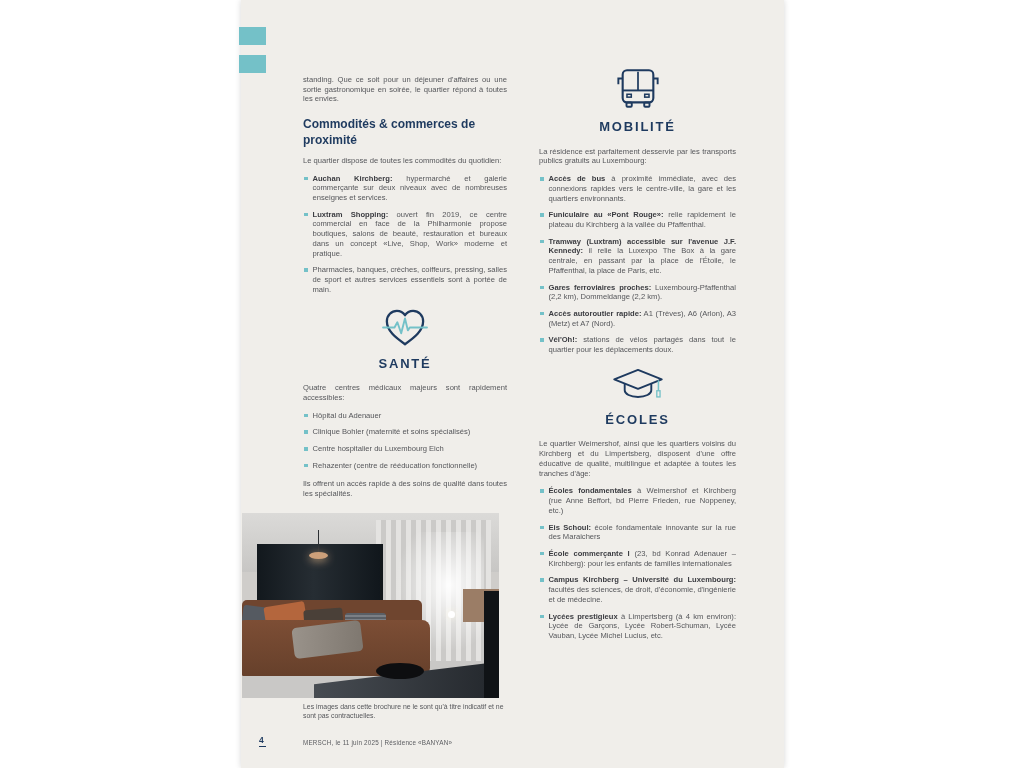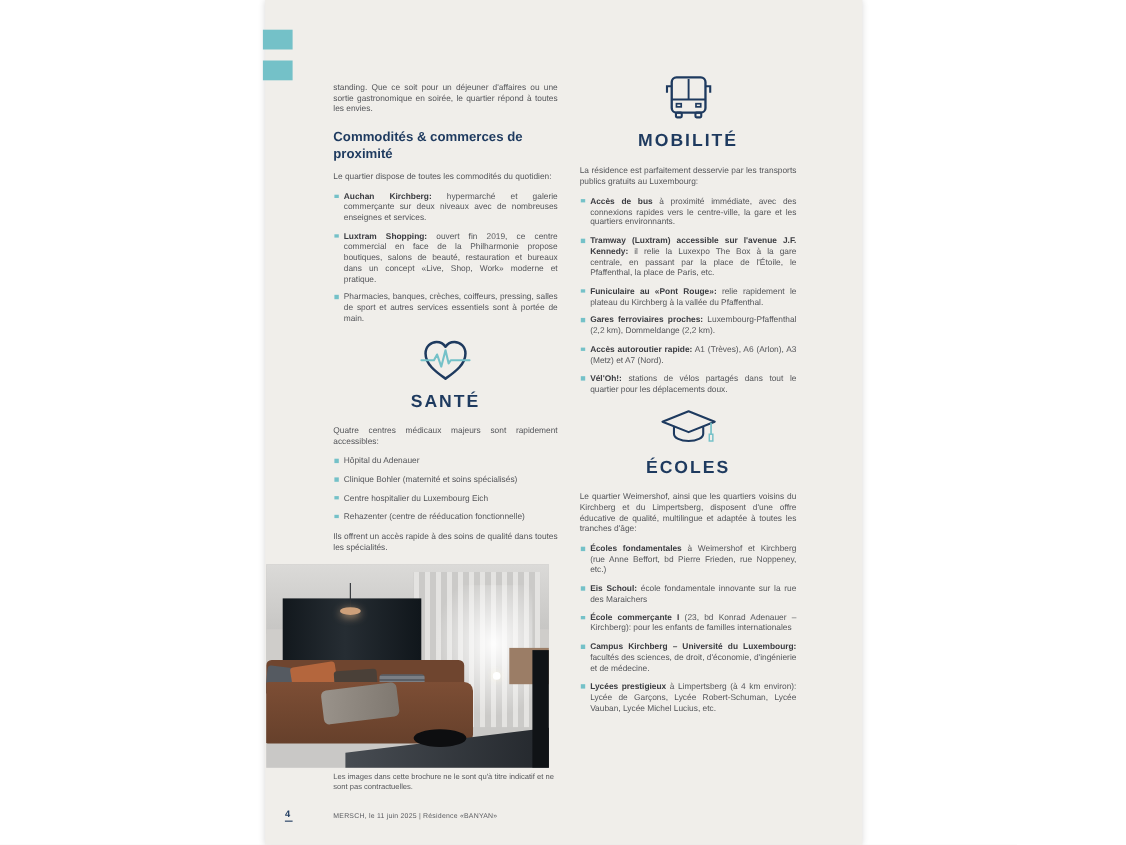--- a/index.html
+++ b/index.html
@@ -1,35 +1,35 @@
 <!DOCTYPE html>
 <html><head>
 <meta charset="utf-8">
 <style>
   html,body{margin:0;padding:0}
   body{width:1024px;height:768px;background:#ffffff;font-family:"Liberation Sans",sans-serif;overflow:hidden;position:relative;-webkit-font-smoothing:antialiased}
   .page{position:absolute;left:241px;top:0;width:543px;height:768px;background:#f0eeea;box-shadow:0 0 6px rgba(0,0,0,.16)}
   .mark{position:absolute;width:27px;height:18px;background:#74c1c8}
   .m1{left:-2px;top:27px}
   .m2{left:-2px;top:55px}
-  .cols{position:absolute;left:62px;top:0;display:flex;gap:20px}
+  .cols{position:absolute;left:62px;top:0;display:flex;gap:32px}
   .col{width:204px;color:#55565a;font-size:7.6px;line-height:1.28;text-align:justify}
   .col.col2{width:197px}
   p{margin:0 0 8px}
   .intro{margin-top:75px}
   h3.sub{font-size:12px;color:#1e3a5f;margin:13px 0 8px;text-align:left;font-weight:700}
   ul{list-style:none;margin:0 0 9px;padding:0}
   li{display:flex;margin-bottom:7px}
   .sq{flex:0 0 auto;width:3.5px;height:3.5px;background:#74c1c8;margin:3px 5px 0 1px}
   li b{color:#3b3c41}
   .txt{flex:1;text-align:justify}
   .sect{margin-top:12px;text-align:center}
   .sect.first{margin-top:66px}
   .sect svg{display:block;margin:0 auto}
-  h2.icohead{font-size:16px;letter-spacing:1.8px;color:#1e3a5f;text-align:center;margin:7px 0 11px;font-weight:700}
+  h2.icohead{font-size:13px;letter-spacing:1.8px;color:#1e3a5f;text-align:center;margin:7px 0 11px;font-weight:700}
   .photo{position:absolute;left:1px;top:513px;width:257px;height:185px;overflow:hidden;background:#c9c8c6}
   .ph{position:absolute}
   .caption{position:absolute;left:62px;top:702px;width:202px;font-size:6.9px;line-height:1.35;color:#55565a;text-align:left}
   .pageno{position:absolute;left:18px;top:735px;font-size:8.5px;font-weight:700;color:#1e3a5f}
   .pageno::after{content:"";display:block;width:7px;height:1px;background:#1e3a5f;margin-top:1px}
   .footline{position:absolute;left:62px;top:739px;font-size:6.3px;color:#5b5c60;letter-spacing:.2px}
 </style>
 </head>
 <body>
 
@@ -104,25 +104,25 @@
         <h2 class="icohead">MOBILITÉ</h2>
       </div>
       <p>La résidence est parfaitement desservie par les transports publics gratuits au Luxembourg:</p>
       <ul>
           <li>
             <span class="sq"></span>
             <span class="txt"><b>Accès de bus</b> à proximité immédiate, avec des connexions rapides vers le centre-ville, la gare et les quartiers environnants.</span>
           </li>
           <li>
             <span class="sq"></span>
-            <span class="txt"><b>Tramway (Luxtram) accessible sur l'avenue J.F. Kennedy:</b> il relie la Luxexpo The Box à la gare centrale, en passant par la place de l'Étoile, le Pfaffenthal, la place de Paris, etc.</span>
+            <span class="txt"><b>Funiculaire au «Pont Rouge»:</b> relie rapidement le plateau du Kirchberg à la vallée du Pfaffenthal.</span>
           </li>
           <li>
             <span class="sq"></span>
-            <span class="txt"><b>Funiculaire au «Pont Rouge»:</b> relie rapidement le plateau du Kirchberg à la vallée du Pfaffenthal.</span>
+            <span class="txt"><b>Tramway (Luxtram) accessible sur l'avenue J.F. Kennedy:</b> il relie la Luxexpo The Box à la gare centrale, en passant par la place de l'Étoile, le Pfaffenthal, la place de Paris, etc.</span>
           </li>
           <li>
             <span class="sq"></span>
             <span class="txt"><b>Gares ferroviaires proches:</b> Luxembourg-Pfaffenthal (2,2 km), Dommeldange (2,2 km).</span>
           </li>
           <li>
             <span class="sq"></span>
             <span class="txt"><b>Accès autoroutier rapide:</b> A1 (Trèves), A6 (Arlon), A3 (Metz) et A7 (Nord).</span>
           </li>
           <li>

